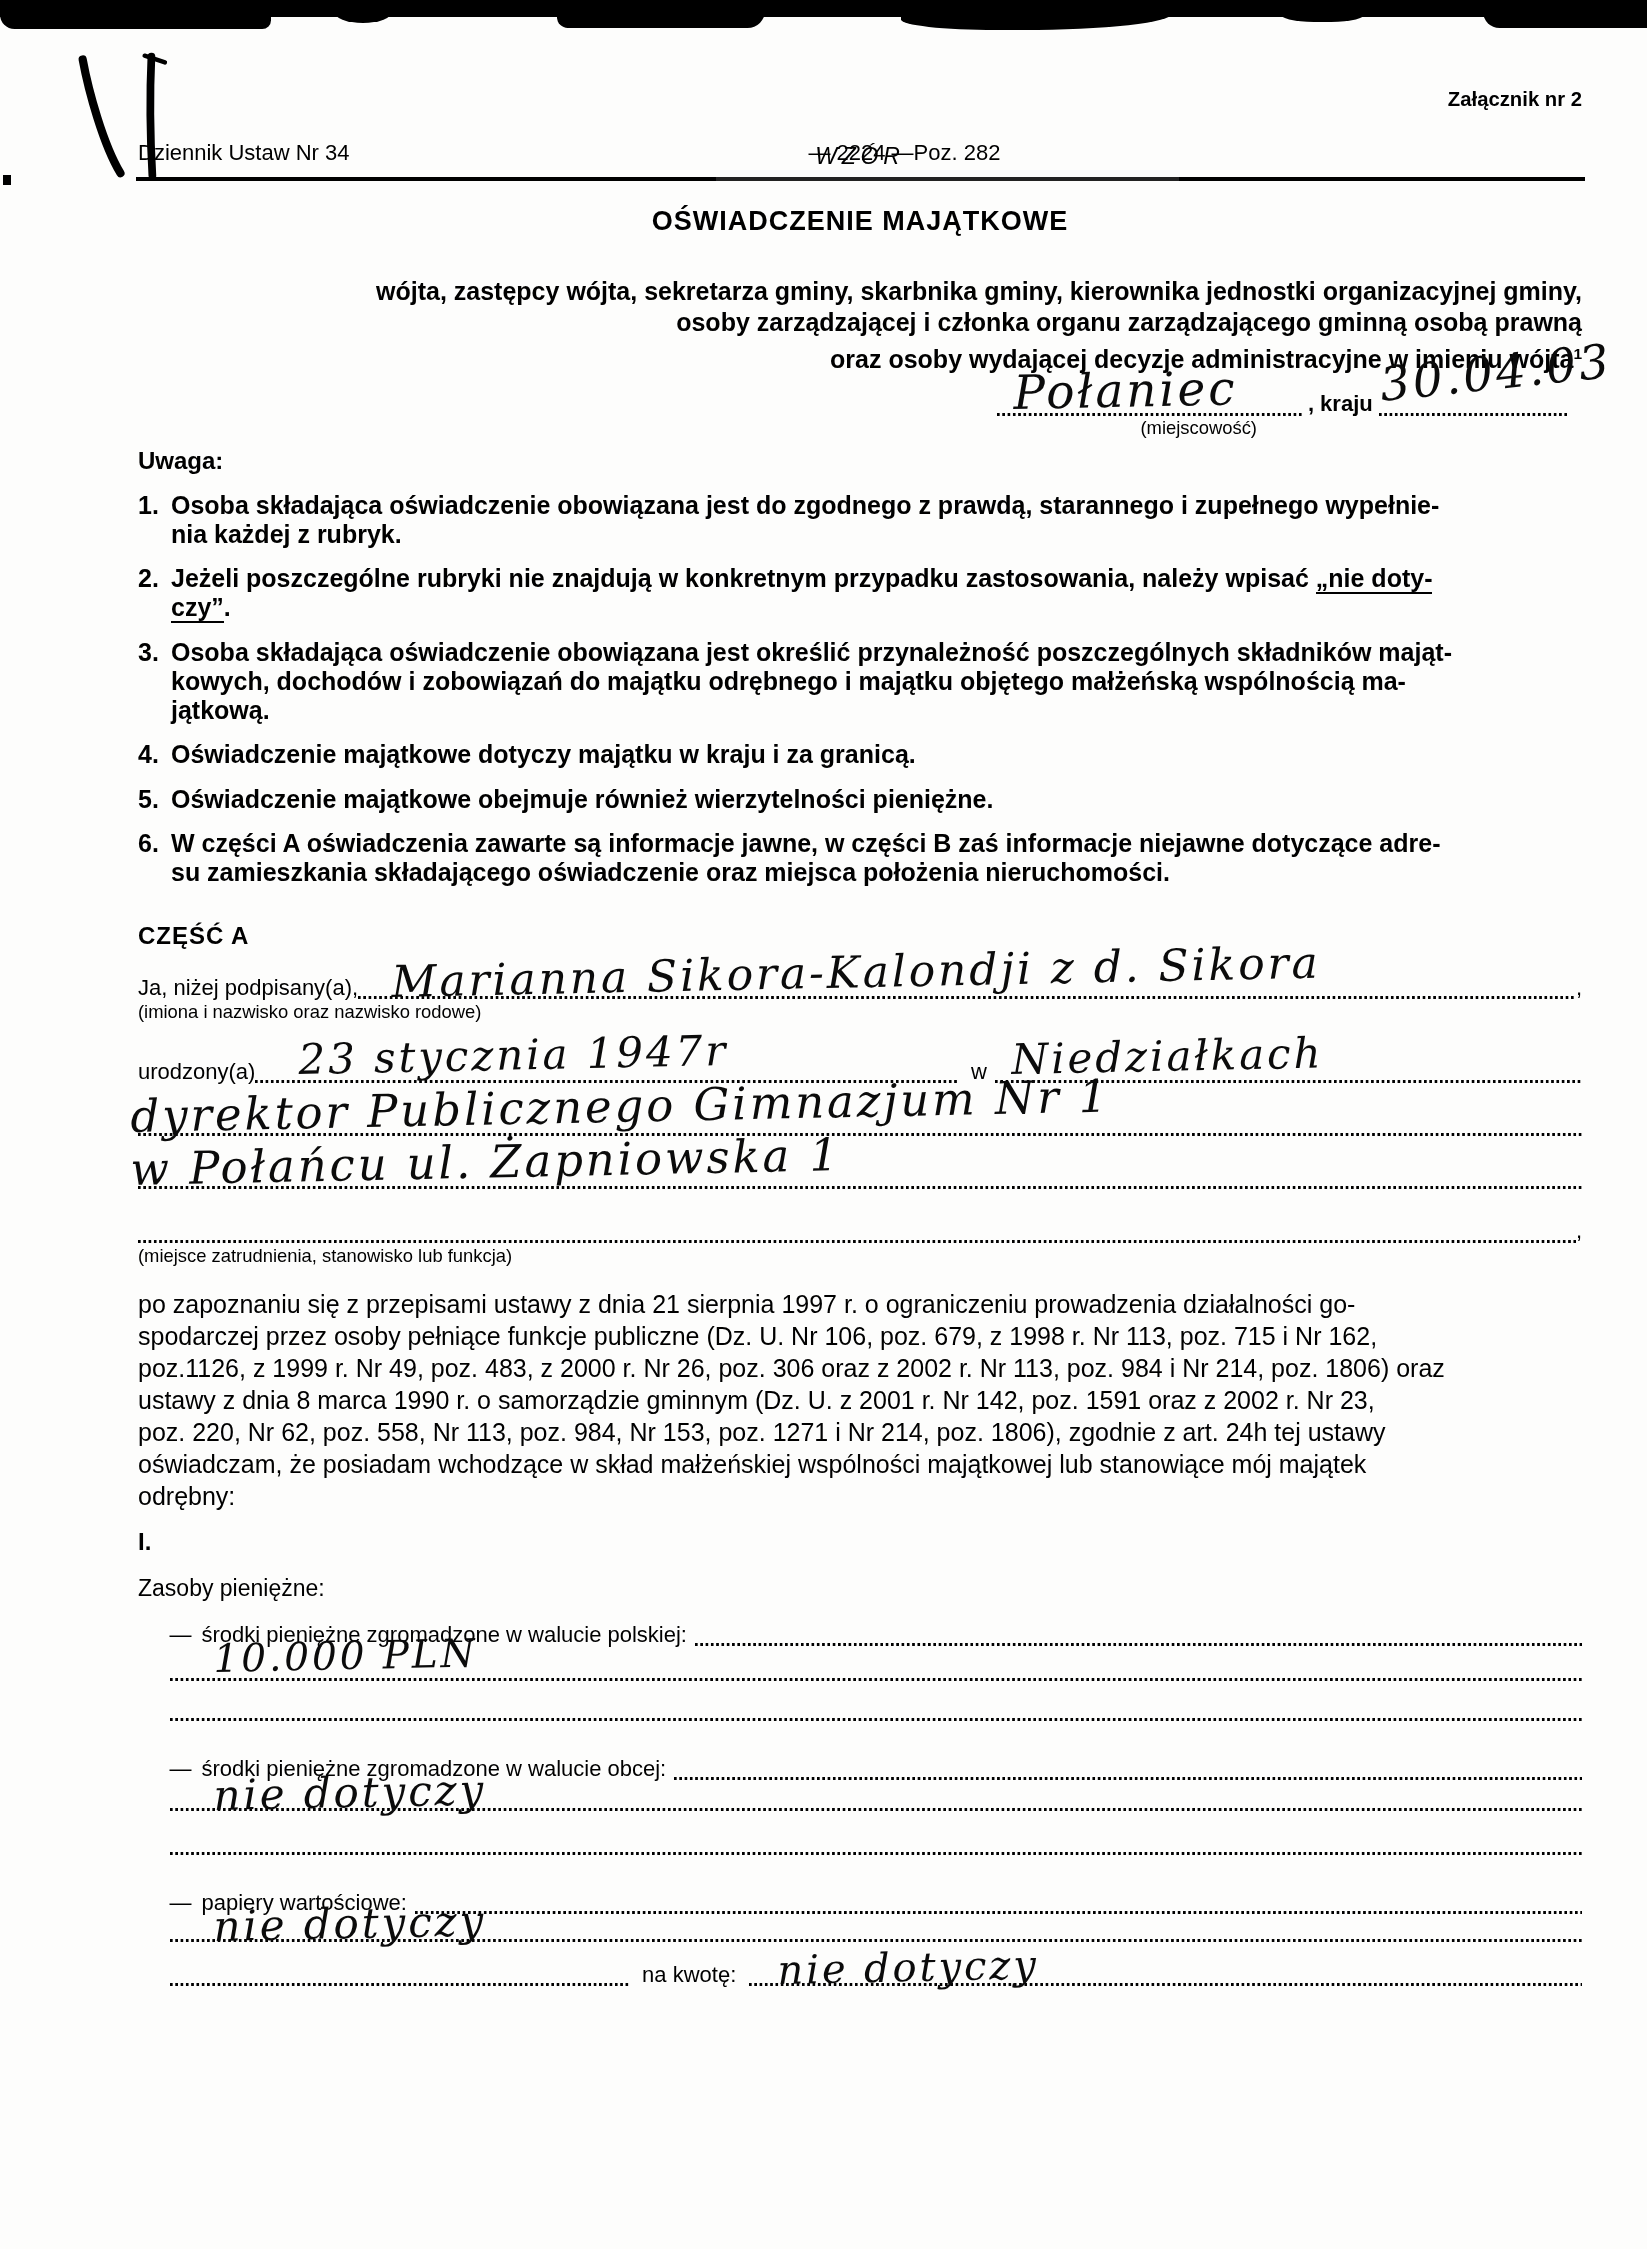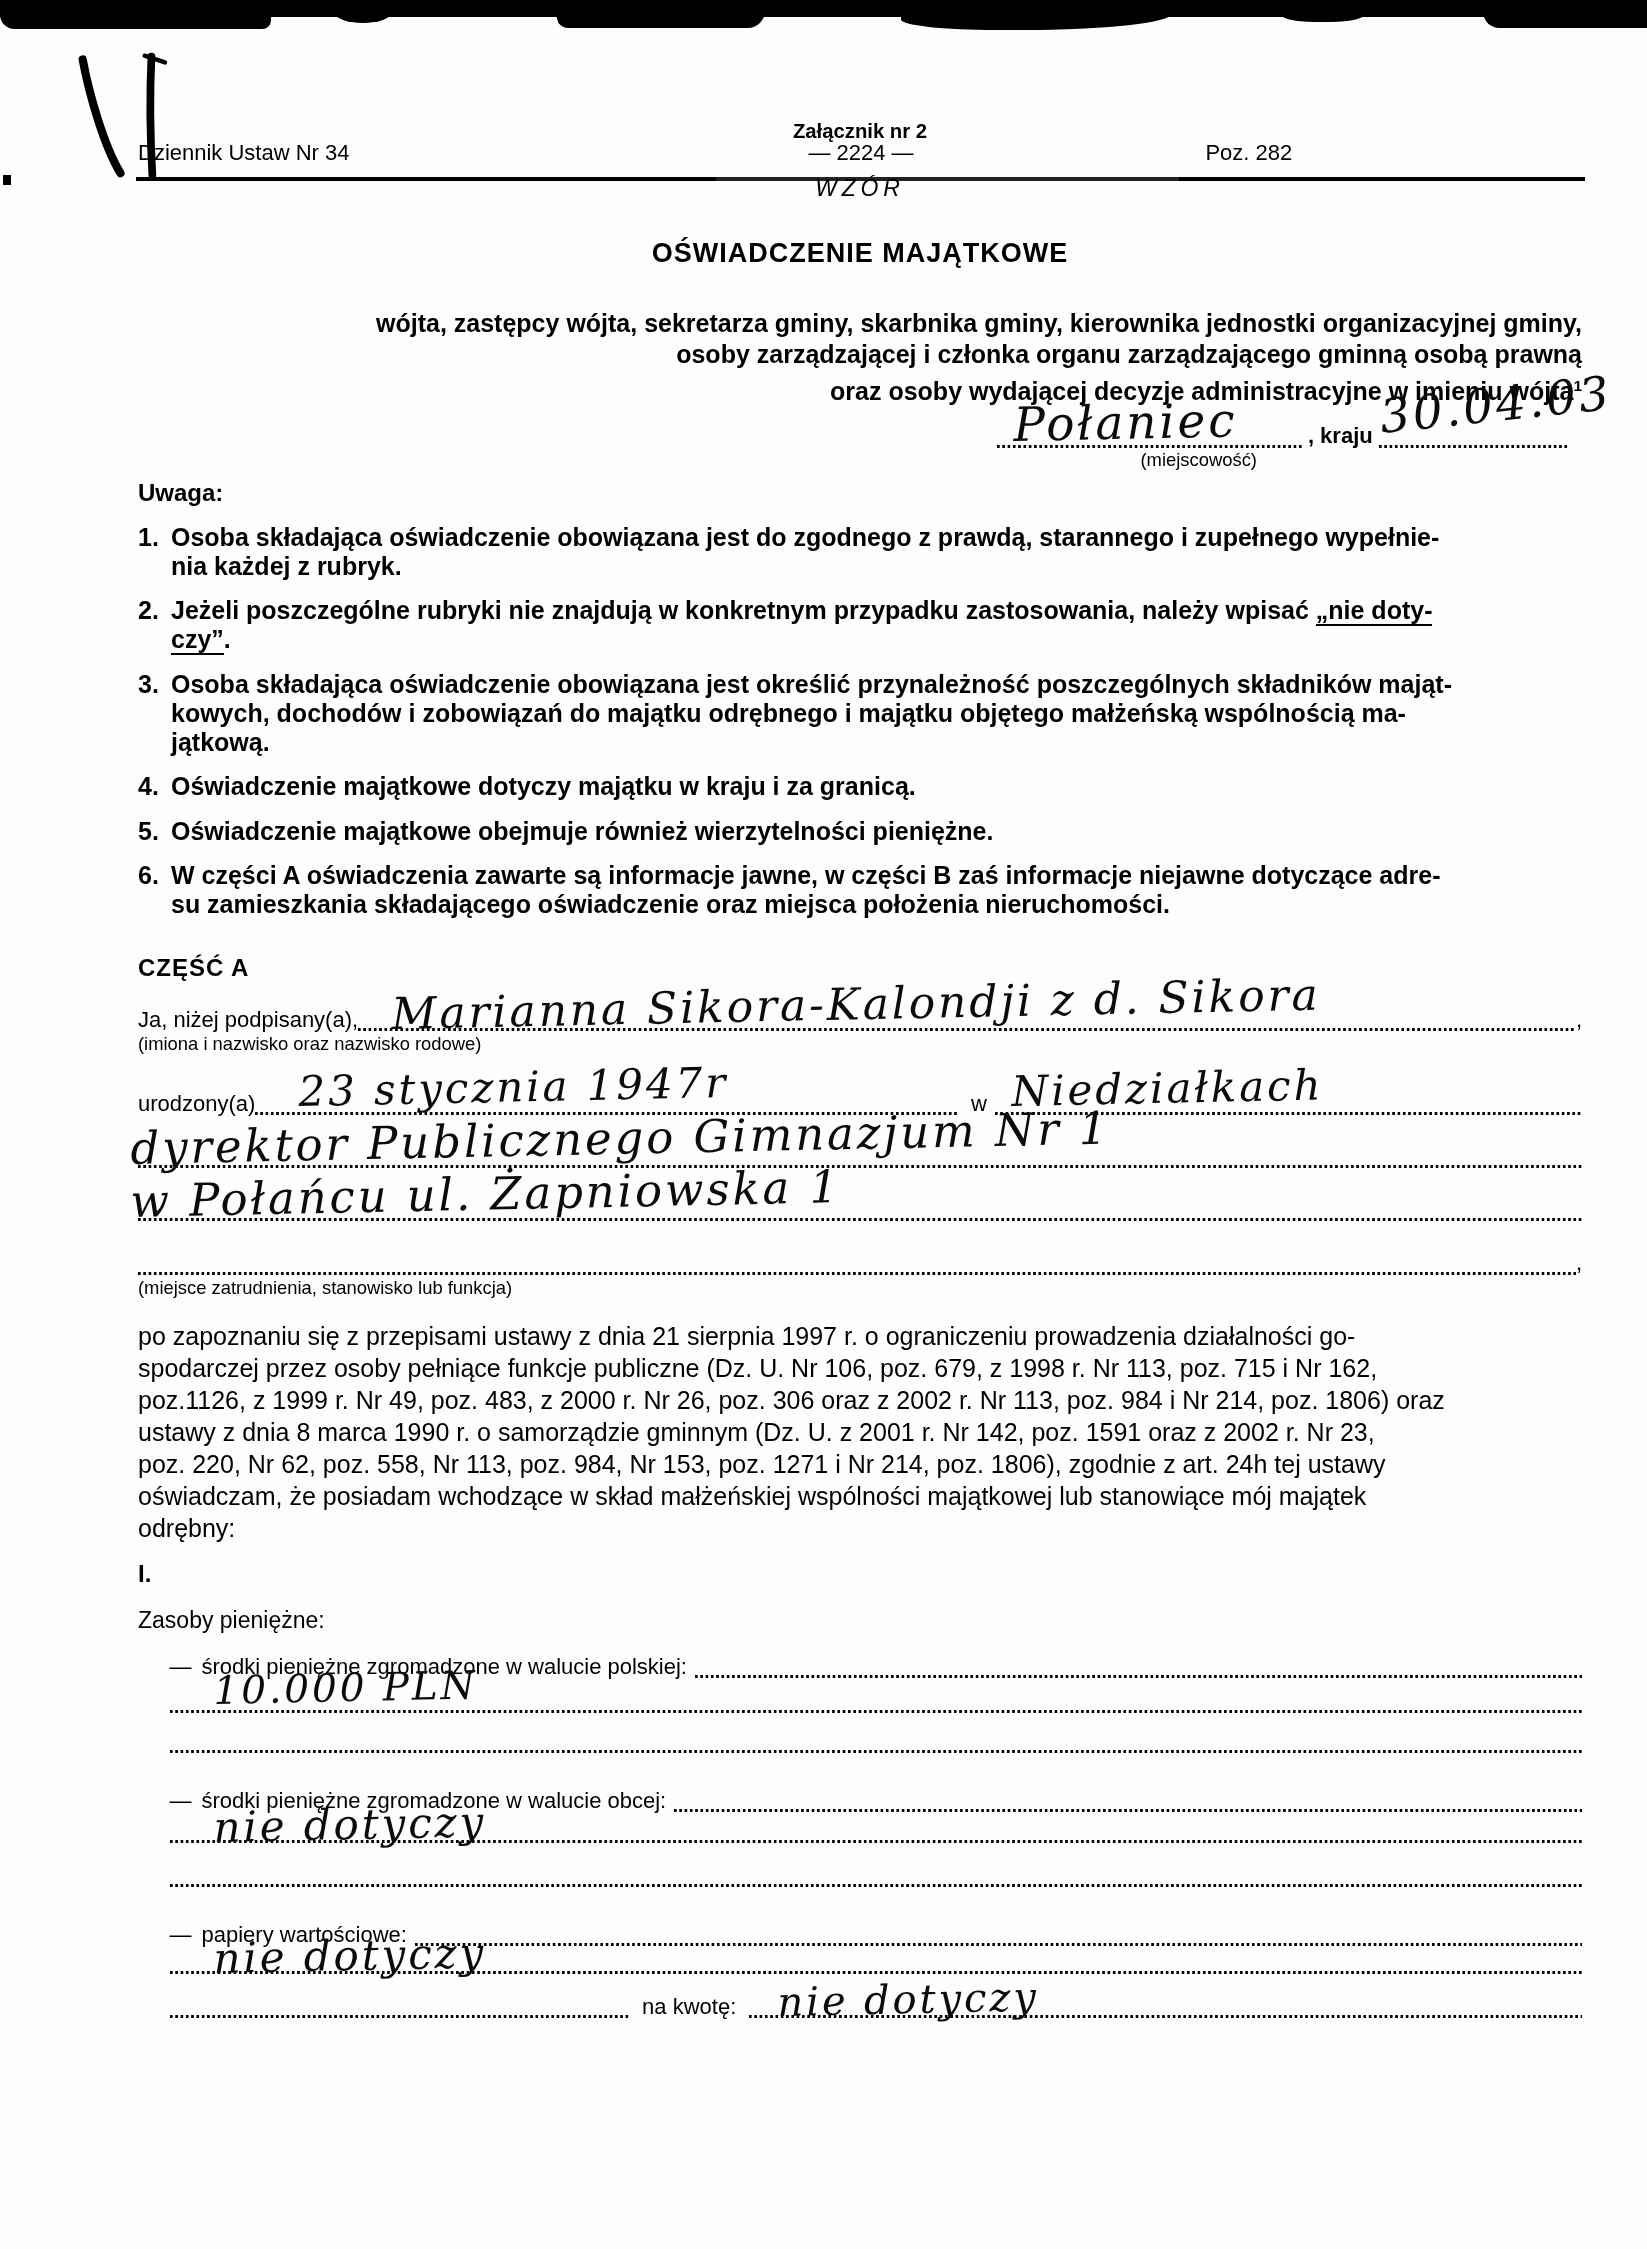--- a/index.html
+++ b/index.html
@@ -16,28 +16,28 @@
   .b5{left:1279px;width:87px;height:22px;border-radius:0 0 40% 40%;}
   .b6{left:1483px;width:165px;height:28px;border-radius:0 0 0 16.5px;}
   .pen-mark{position:absolute;left:68px;top:45px;}
   .corner-dot{position:absolute;left:2.9px;top:175px;width:7.8px;height:9.7px;background:#000;}
 
   
   .header{position:absolute;top:140px;left:138px;width:1446px;display:flex;align-items:baseline;
           font-size:22px;line-height:25px;}
   .h-left{flex:1;text-align:left;}
   .h-center{flex:0 0 auto;}
-  .h-right{flex:1;text-align:center;}
+  .h-right{flex:1;text-align:left;}
   .header-rule{position:absolute;top:177px;left:136px;width:1449px;height:3.9px;
                background:linear-gradient(90deg,#000 0 40%,#222 40% 72%,#000 72% 100%);}
 
   
   .content{position:absolute;left:138px;top:0;width:1444px;}
 
-  .attachment{margin-top:120px;font-size:20.3px;font-weight:bold;text-align:center;line-height:23px;}
+  .attachment{margin-top:88px;font-size:20.3px;font-weight:bold;text-align:right;line-height:23px;}
   .wzor{margin-top:32px;font-size:23px;font-style:italic;text-align:center;letter-spacing:4.8px;line-height:26px;}
   .title{margin-top:38px;font-size:27px;font-weight:bold;text-align:center;letter-spacing:1px;line-height:28px;}
   .subtitle{margin-top:41px;font-weight:bold;font-size:25px;text-align:right;}
   .sub-line{line-height:31px;}
   sup{font-size:15.5px;}
 
   
   .leader{position:relative;height:7.8px;}
   .dots{background-image:repeating-linear-gradient(90deg,#000 0,#000 2.4px,transparent 2.4px,transparent 5.3px);
         background-repeat:repeat-x;background-position:left bottom;background-size:5.3px 3.4px;}

